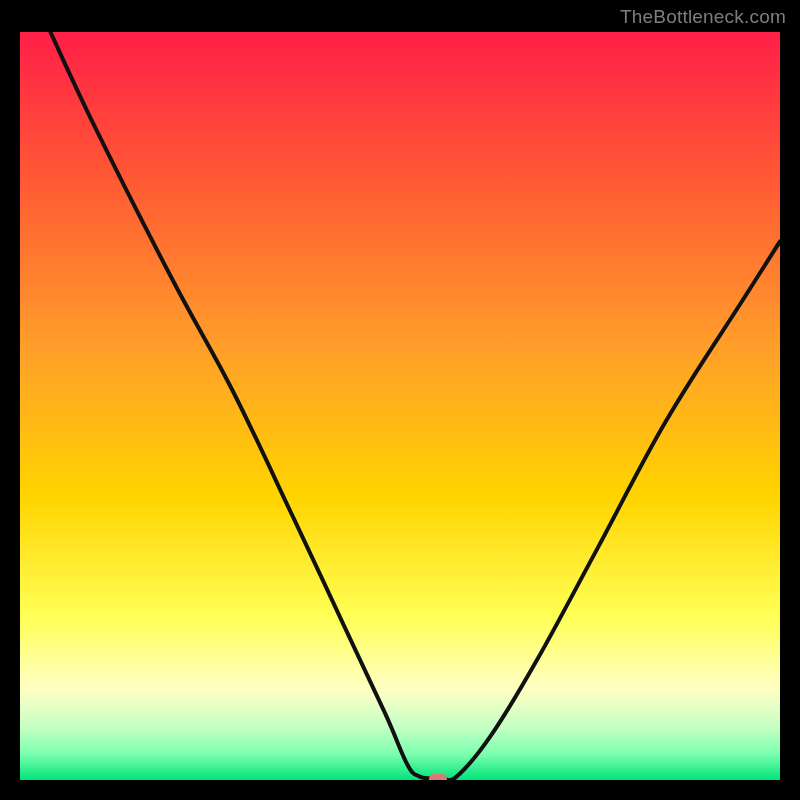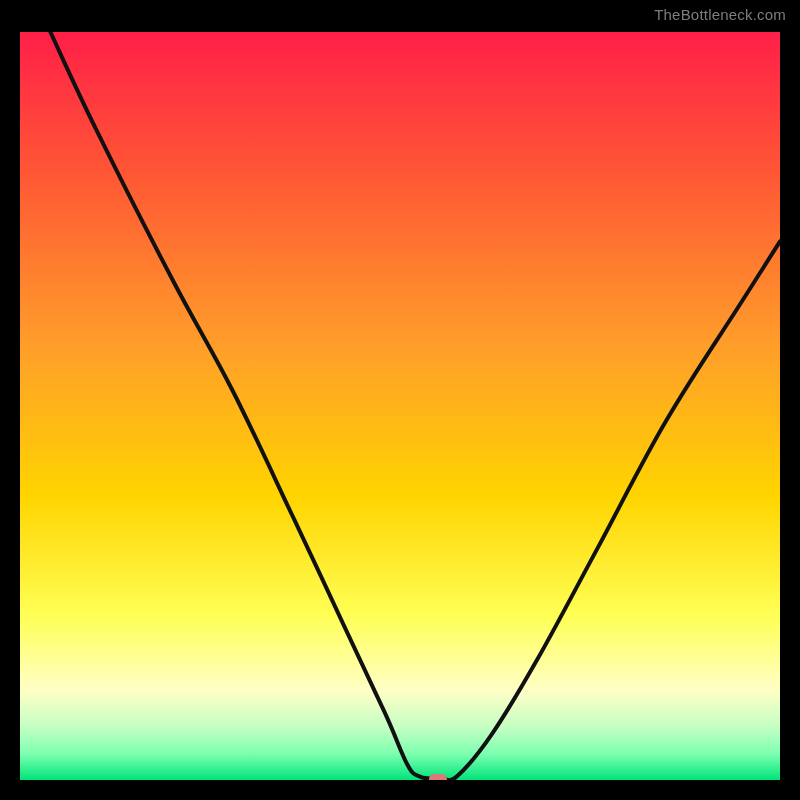--- a/index.html
+++ b/index.html
@@ -36,21 +36,21 @@
   svg.curve {
     position: absolute;
     top: 0;
     left: 0;
   }
   .watermark {
     position: absolute;
     top: 6px;
     right: 14px;
     color: #7d7d7d;
-    font-size: 15px;
+    font-size: 19px;
     letter-spacing: 0.2px;
     font-weight: 500;
   }
   .marker {
     position: absolute;
     width: 18px;
     height: 10px;
     border-radius: 5px;
     background: #d77a78;
     transform: translate(-50%, -50%);

